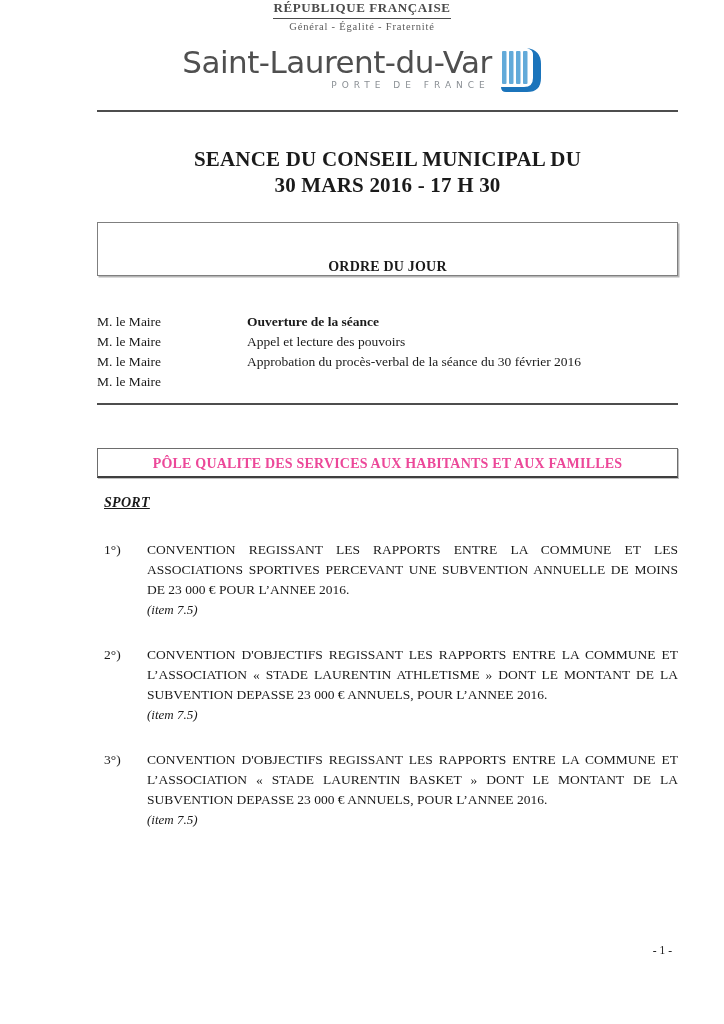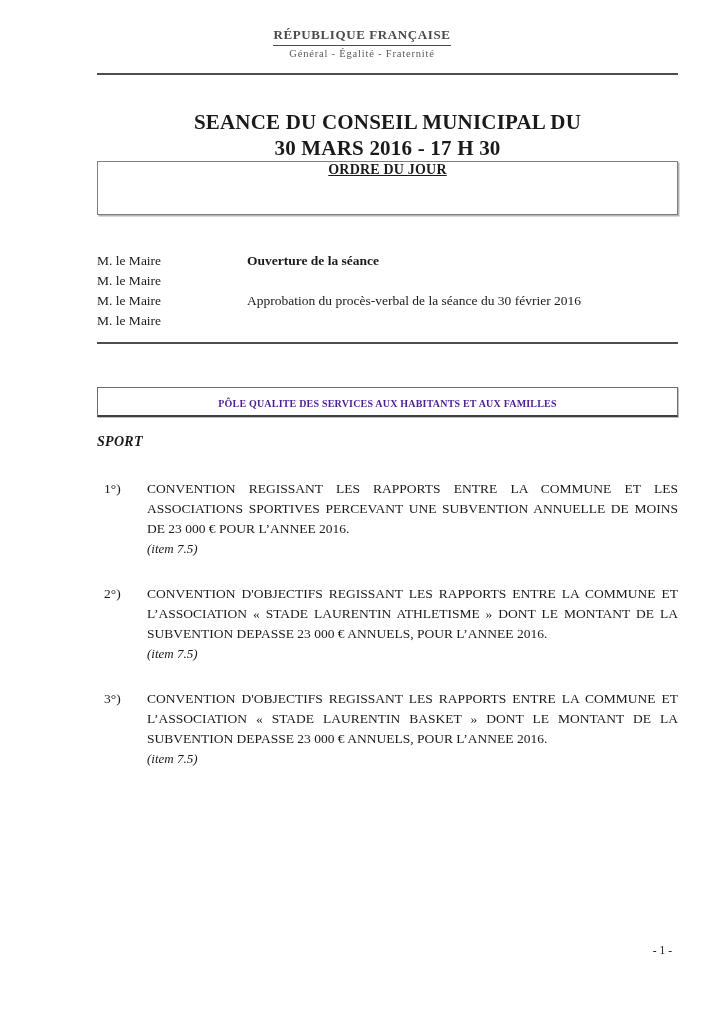--- a/index.html
+++ b/index.html
@@ -2,21 +2,21 @@
 <html><head>
 <meta charset="utf-8">
 <style>
   * { margin: 0; padding: 0; box-sizing: border-box; }
   html, body { width: 724px; height: 1024px; background: #ffffff; overflow: hidden; }
   body {
     font-family: "Liberation Serif", serif;
     color: #1a1a1a;
     position: relative;
   }
-  .page { width: 724px; height: 1024px; position: relative; padding-top: 27px; }
+  .page { width: 724px; height: 1024px; position: relative; }
   .content { margin-left: 97px; margin-right: 46px; }
 
   
   .republic { text-align: center; width: 724px; }
   .republic-inner { display: inline-block; text-align: center; }
   .republic-title {
     font-size: 13px; font-weight: bold; color: #4a4a4a;
     letter-spacing: 0.6px;
     border-bottom: 1.5px solid #4a4a4a;
     padding-bottom: 2px;
@@ -47,48 +47,51 @@
   .doc-title {
     margin-top: 34px;
     text-align: center;
     font-size: 21px; font-weight: bold;
     line-height: 26px;
     letter-spacing: 0.2px;
   }
 
   
   .odj-box {
+    margin-top: 24px;
     height: 54px;
     border: 1px solid #7f7f7f;
     box-shadow: 1.5px 1.5px 0 #b5b5b5;
-    display: flex; align-items: flex-start; justify-content: center; text-decoration: underline;
+    display: flex; align-items: flex-end; justify-content: center;
   }
   .odj-label { font-size: 14px; font-weight: bold; letter-spacing: 0.2px; }
 
   
   .agenda { margin-top: 36px; font-size: 13.5px; line-height: 20px; }
   .agenda-row { display: grid; grid-template-columns: 150px 1fr; }
   .agenda-desc.bold { font-weight: bold; }
 
   .rule-mid { margin-top: 11px; }
 
   
   .pole-box {
     margin-top: 43px;
     border: 1px solid #6d6d6d;
     border-bottom: 2.5px solid #3f3f3f;
     box-shadow: 1px 1px 0 #c0c0c0;
     padding: 5px 4px 4px 4px;
     text-align: center;
   }
-  .pole-title { color: #4c1d95; font-size: 10px; font-weight: bold; letter-spacing: 0.2px; }
+  .pole-title { color: #ec4899; font-size: 14px; font-weight: bold; letter-spacing: 0.2px; }
 
   .category {
     margin-top: 17px;
+    margin-left: 7px;
     font-size: 14px; font-weight: bold; font-style: italic;
+    text-decoration: underline;
     letter-spacing: 0.3px;
   }
 
   
   .items { margin-top: 29px; margin-left: 7px; }
   .item { position: relative; padding-left: 43px; margin-bottom: 25px; }
   .item-number { position: absolute; left: 0; top: 0; font-size: 13.5px; line-height: 20px; }
   .item-text {
     font-size: 13.5px; line-height: 20px; text-align: justify;
   }
@@ -106,40 +109,56 @@
 
 <div class="page">
 
   <div class="republic">
     <div class="republic-inner">
       <div class="republic-title">RÉPUBLIQUE FRANÇAISE</div>
       <div class="republic-motto">Général - Égalité - Fraternité</div>
     </div>
   </div>
 
+  <div class="logo-row">
+    <div class="wordmark-block">
+      <div class="wordmark">Saint-Laurent-du-Var</div>
+      <div class="tagline">PORTE DE FRANCE</div>
+    </div>
+    <div class="logo-icon">
+      <svg width="42" height="47" viewBox="0 0 42 47" aria-hidden="true">
+        <path d="M27 1 q14 2 14 16 v14 q0 14 -14 14 h-21 q-5 0 -5 -5 h23 q9 0 9 -9 v-24 q0 -4 -6 -6 z" fill="#1b74bb"></path>
+        <rect x="2" y="4" width="4.5" height="33" rx="1" fill="#62aad9"></rect>
+        <rect x="9" y="4" width="4.5" height="33" rx="1" fill="#62aad9"></rect>
+        <rect x="16" y="4" width="4.5" height="33" rx="1" fill="#62aad9"></rect>
+        <rect x="23" y="4" width="4.5" height="33" rx="1" fill="#62aad9"></rect>
+      </svg>
+    </div>
+  </div>
 
   <div class="content">
     <hr class="rule-top">
 
     <div class="doc-title">
       <div>SEANCE DU CONSEIL MUNICIPAL DU</div>
       <div>30 MARS 2016 - 17 H 30</div>
     </div>
 
     <div class="odj-box">
       <span class="odj-label">ORDRE DU JOUR</span>
     </div>
 
     <div class="agenda">
       <div class="agenda-row">
         <div class="agenda-speaker">M. le Maire</div>
         <div class="agenda-desc bold">Ouverture de la séance</div>
       </div>
       <div class="agenda-row">
         <div class="agenda-speaker">M. le Maire</div>
+        <div class="agenda-desc">Appel et lecture des pouvoirs</div>
       </div>
       <div class="agenda-row">
         <div class="agenda-speaker">M. le Maire</div>
         <div class="agenda-desc">Approbation du procès-verbal de la séance du 30 février 2016</div>
       </div>
       <div class="agenda-row">
         <div class="agenda-speaker">M. le Maire</div>
       </div>
       <div class="agenda-row">
       </div>

